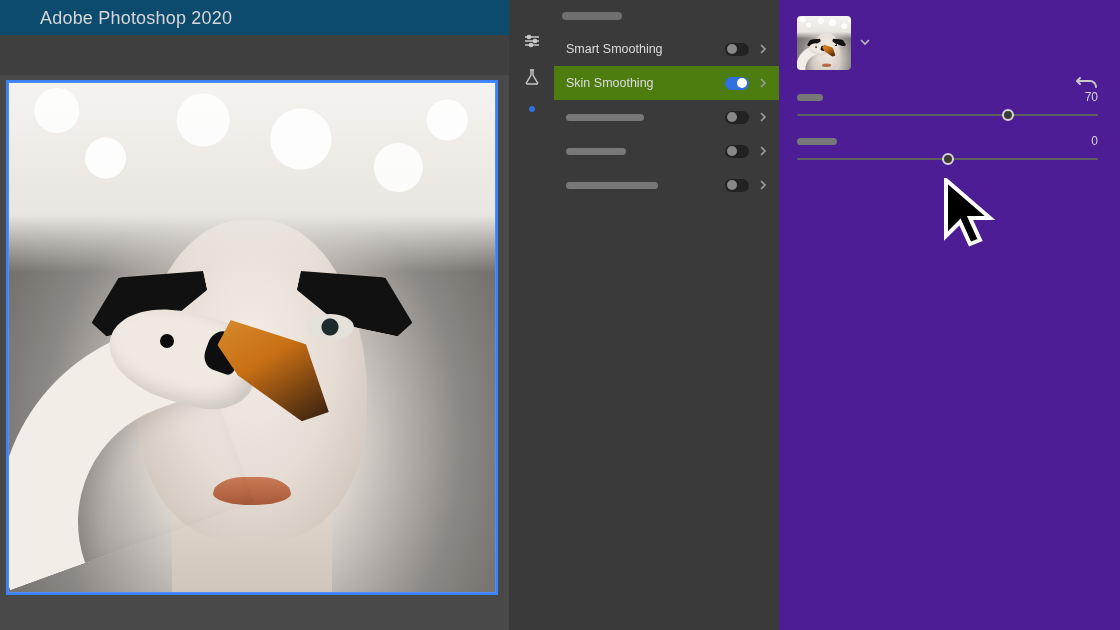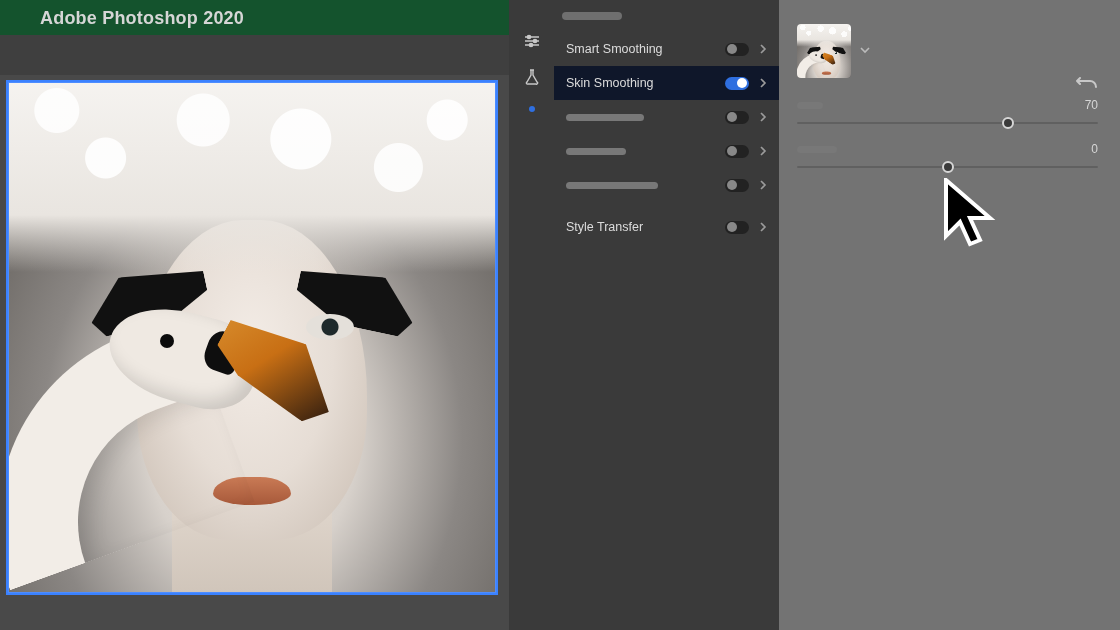--- a/index.html
+++ b/index.html
@@ -20,24 +20,24 @@
   
   .left {
     width: 509px;
     height: 100%;
     background: #494949;
     display: flex;
     flex-direction: column;
   }
   .titlebar {
     height: 35px;
-    background: #14532d;
+    background: #0c4a6e;
     color: #d6d6d6;
     font-size: 18px;
-    font-weight: 700;
+    font-weight: 400;
     padding: 8px 0 0 40px;
     letter-spacing: 0.2px;
   }
   .toolbar-gap {
     height: 40px;
     background: #3f3f3f;
   }
   .canvas-wrap {
     flex: 1;
     background: #494949;
@@ -176,21 +176,21 @@
   .filter-row {
     height:34px;
     display:flex; align-items:center;
     padding:0 10px 0 12px;
     font-size:12.5px;
     color:#dcdcdc;
     gap:8px;
     position:relative;
   }
   .filter-row.selected {
-    background:#0f172a;
+    background:#4d7c0f;
   }
   .filter-row .label-skel {
     height:7px; background:#787878; border-radius:4px;
   }
   .toggle {
     margin-left:auto;
     width:24px;height:13px;border-radius:8px;
     background:#222; position:relative; flex:none;
   }
   .toggle .knob {
@@ -201,22 +201,22 @@
   .toggle.on { background:#2f6fe0; }
   .toggle.on .knob { right:2px; background:#fff; }
   .chev {
     width:12px;flex:none;color:#9b9b9b;font-size:12px;
     display:flex;align-items:center;justify-content:center;
   }
   .filter-group-gap { height:8px; }
 
   .detail-panel {
     flex:1;
-    background:#737373;
-    padding:24px 22px 0 18px;
+    background:#4c1d95;
+    padding:16px 22px 0 18px;
     position:relative;
   }
   .thumb-row { display:flex; align-items:center; gap:8px; margin-bottom:20px;}
   .thumb {
     width:54px;height:54px;border-radius:4px;overflow:hidden;
     background:#555; position:relative; flex:none;
   }
   .thumb .mini { position:absolute; inset:0; transform:scale(.12); transform-origin: top left; }
   .thumb-dd { color:#bbb; font-size:12px; }
   .undo {
@@ -348,31 +348,20 @@
             <span class="toggle off">
               <span class="knob"></span>
             </span>
             <span class="chev">
               <svg width="8" height="10" viewBox="0 0 8 10">
                 <path d="M2 1l4 4-4 4" fill="none" stroke="#9b9b9b" stroke-width="1.6"></path>
               </svg>
             </span>
           </div>
           <div class="filter-group-gap"></div>
-          <div class="filter-row">
-            <span>Style Transfer</span>
-            <span class="toggle off">
-              <span class="knob"></span>
-            </span>
-            <span class="chev">
-              <svg width="8" height="10" viewBox="0 0 8 10">
-                <path d="M2 1l4 4-4 4" fill="none" stroke="#9b9b9b" stroke-width="1.6"></path>
-              </svg>
-            </span>
-          </div>
         </div>
     </div>
 
     <div class="detail-panel">
       <div class="thumb-row">
         <div class="thumb">
           <div class="mini">
             <div class="portrait" style="width:492px;height:515px;position:relative">
               <div class="neck"></div>
                 <div class="head"></div>

